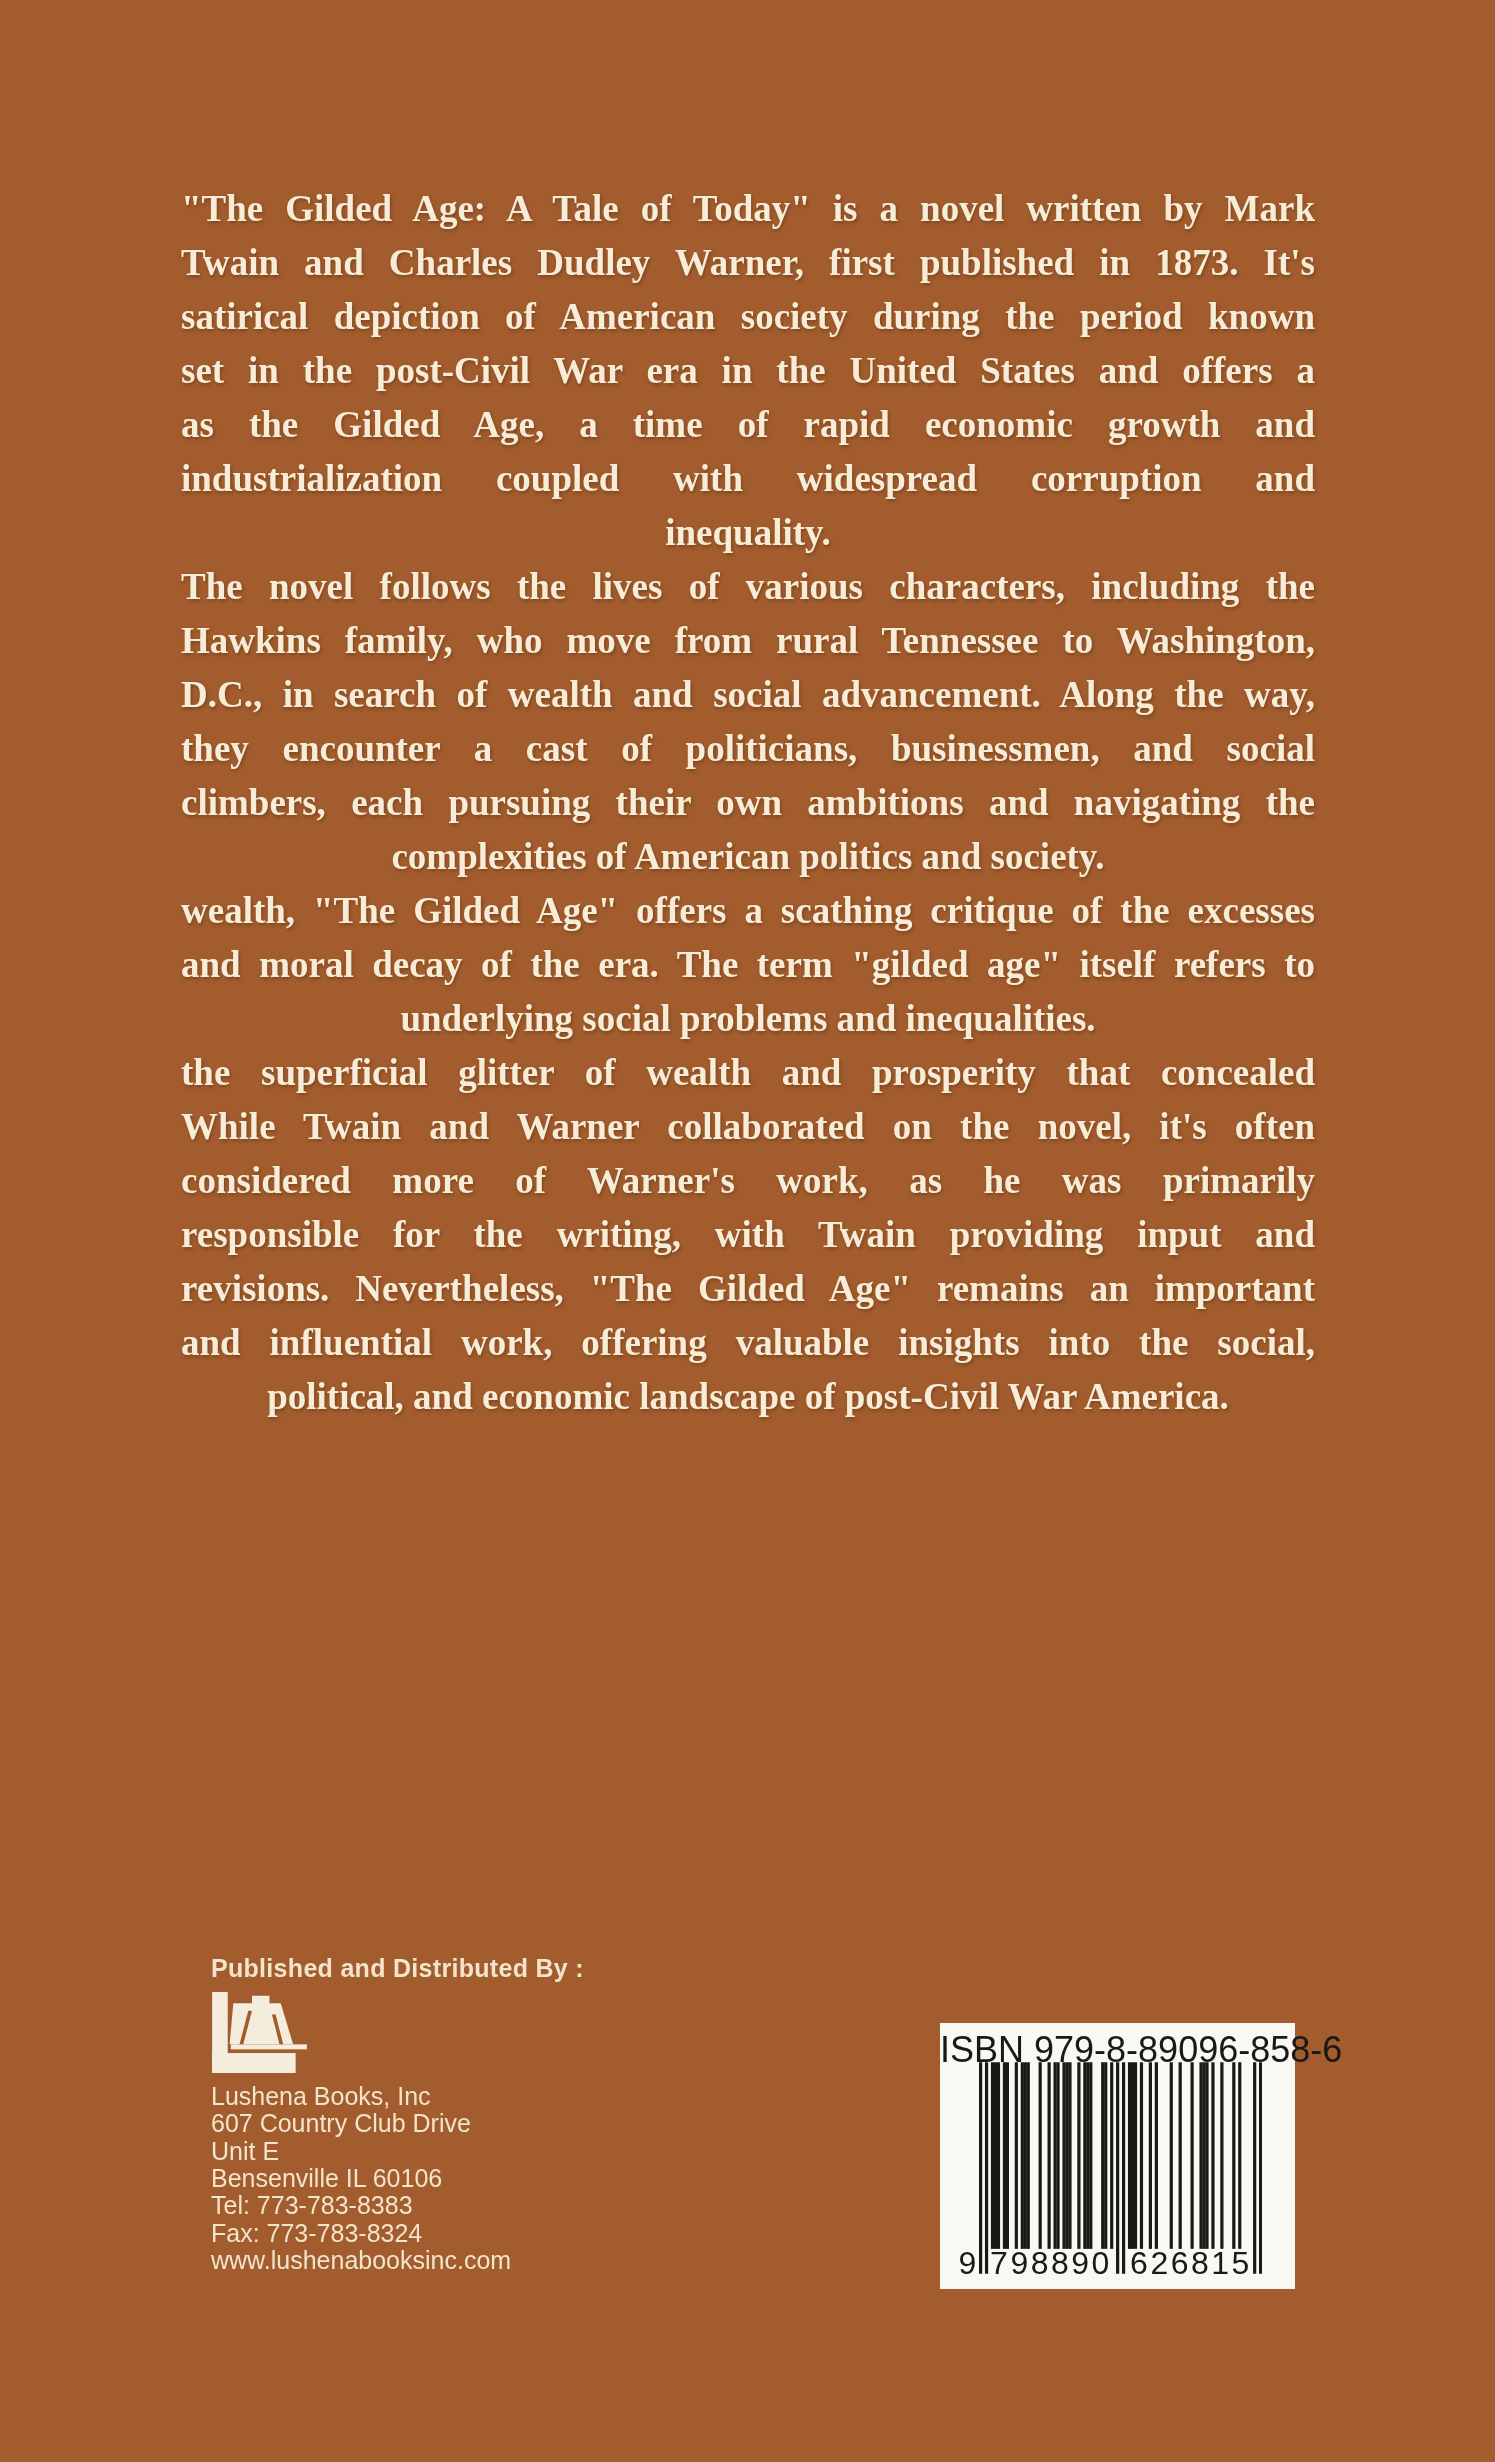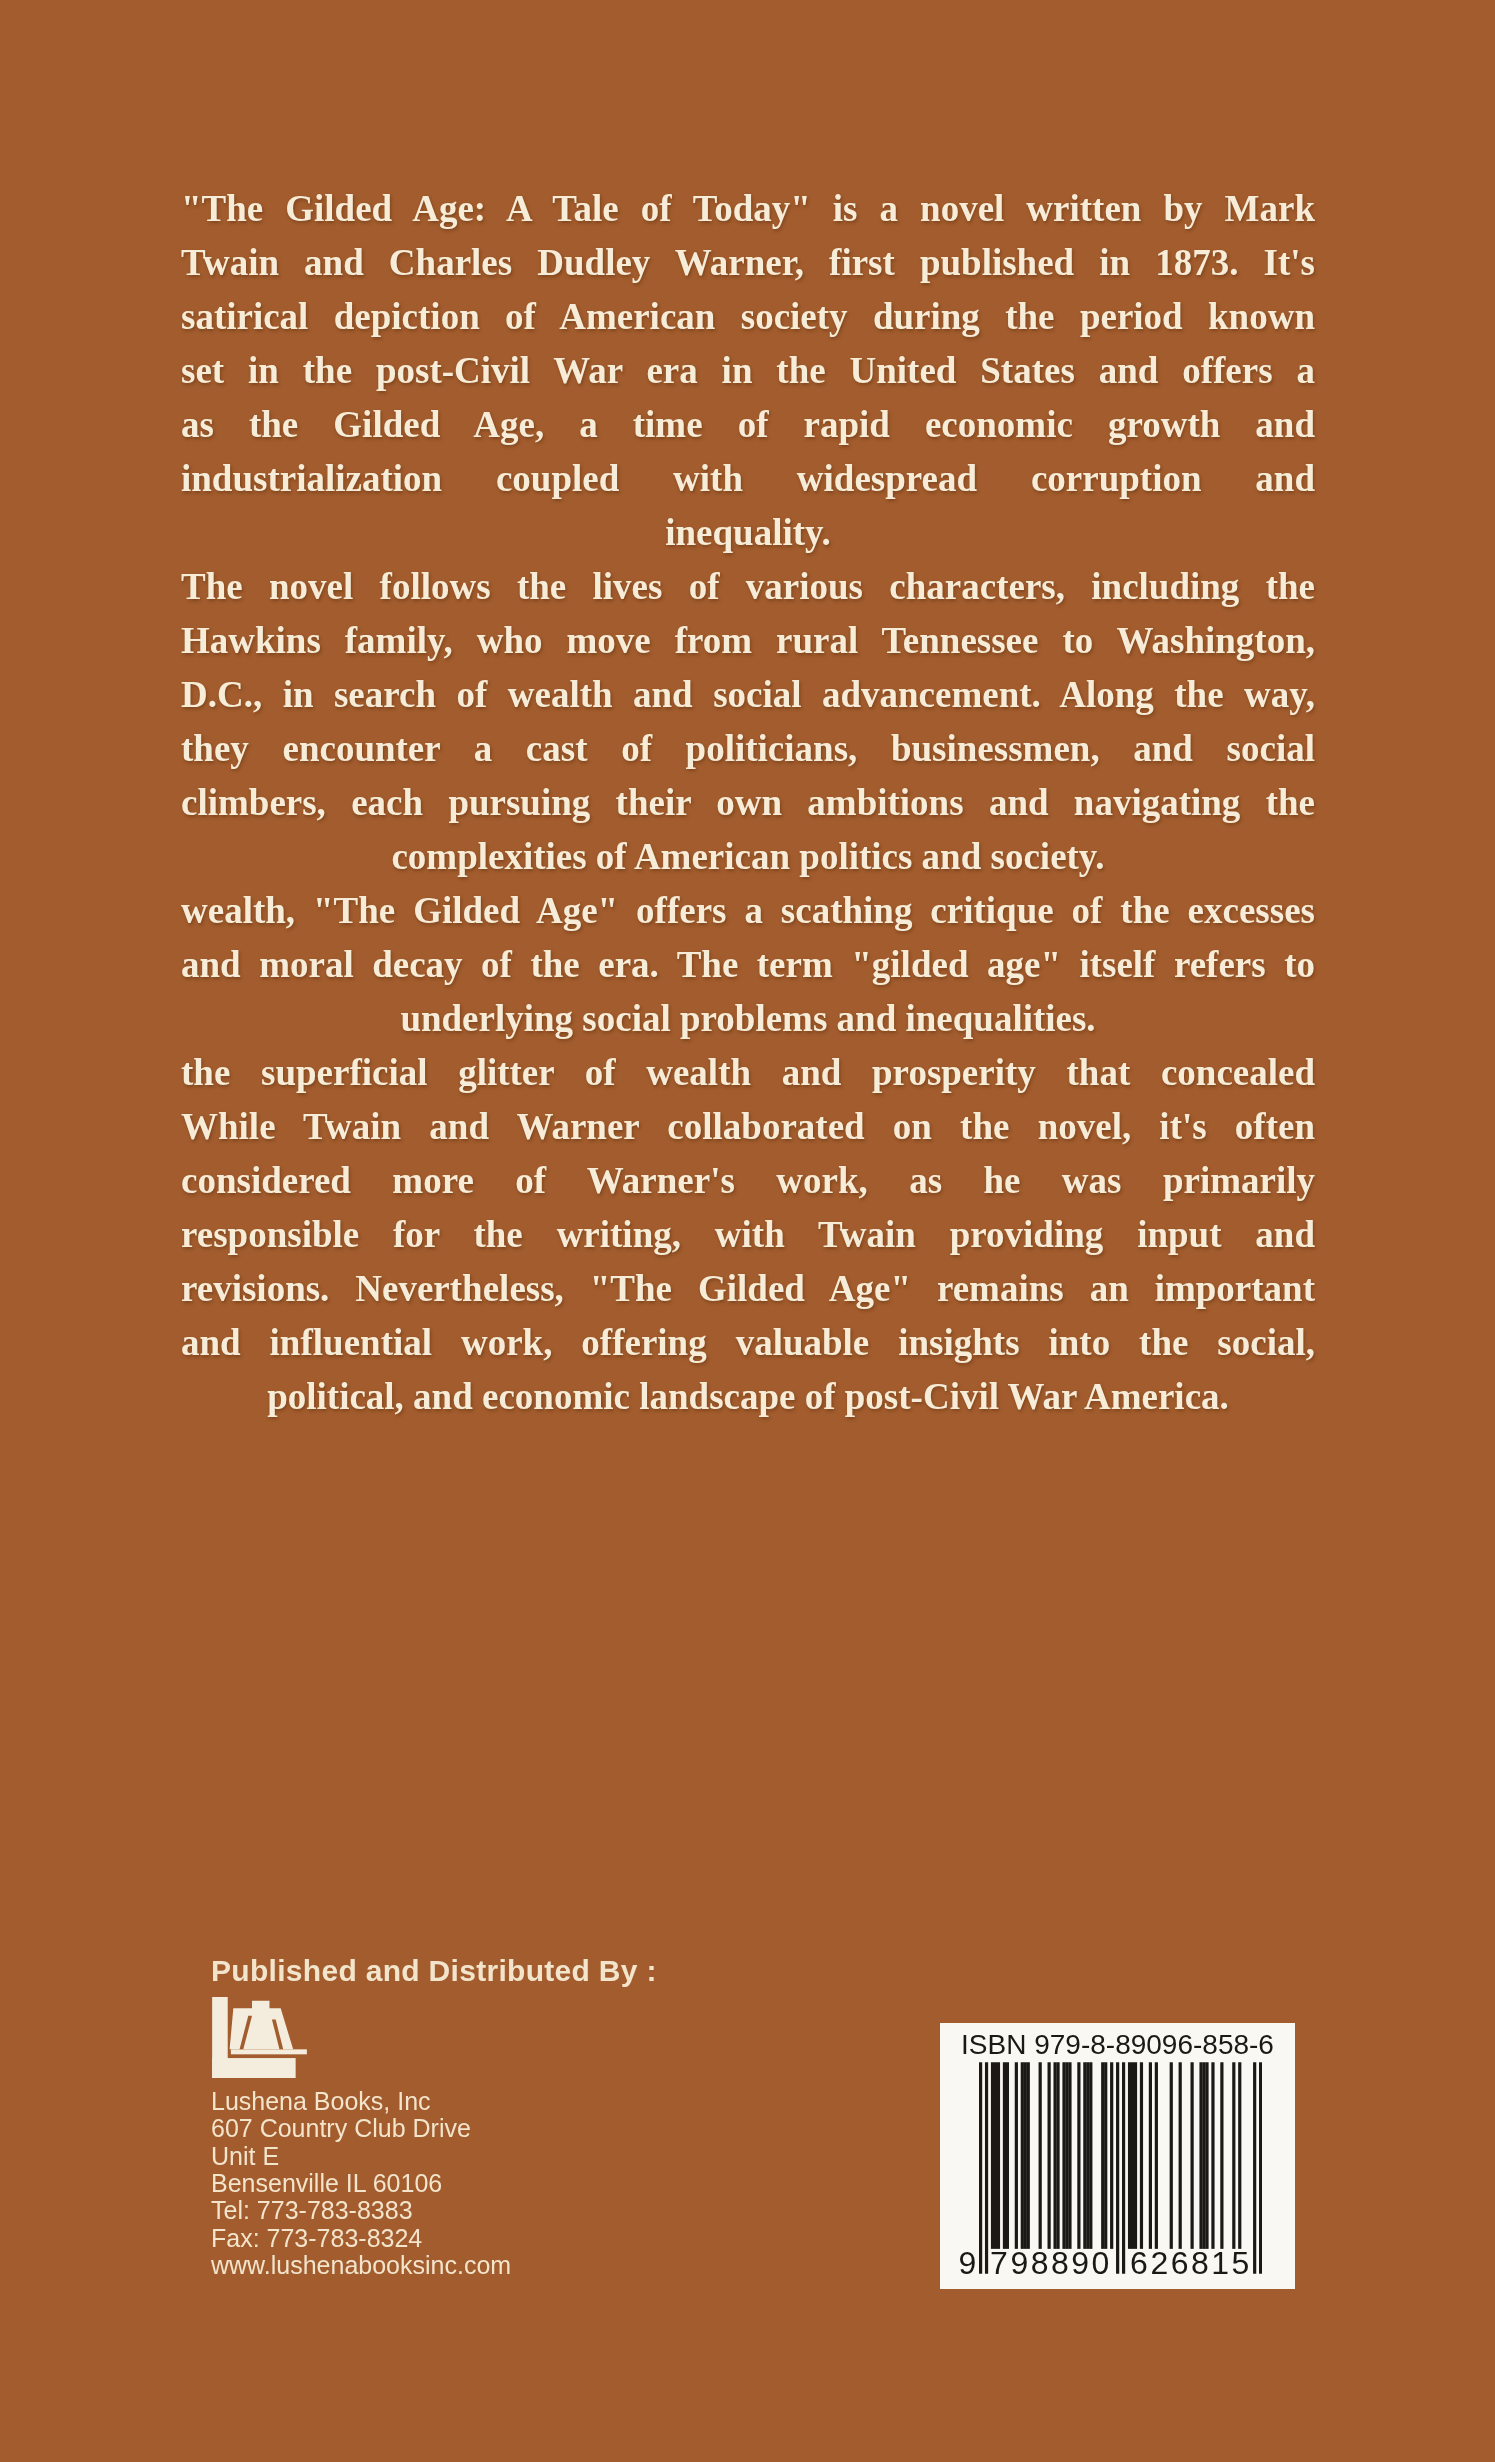--- a/index.html
+++ b/index.html
@@ -38,40 +38,40 @@
     -moz-text-align-last:center;
     text-align-last:center;
     font-family:Liberation Serif, serif;
   }
   
   .publisher{
     position:absolute;left:211px;top:1954px;
     color:var(--pub-text);
   }
   .pub-label{
-    font-size:30px;font-weight:700;letter-spacing:0.3px;
+    font-size:25px;font-weight:700;letter-spacing:0.3px;
     white-space:nowrap;
   }
   .logo{
     display:block;
     margin:8.7px 0 10px 1.2px;
     width:95px;height:81px;
   }
   .address .addr-line{
     font-size:25px;line-height:27.4px;font-weight:400;
     white-space:nowrap;
   }
   
   .barcode-box{
     position:absolute;left:940px;top:2023px;width:355px;height:266px;
     background:var(--barcode-bg);
   }
   .isbn{
     position:absolute;top:5.6px;left:0;width:100%;
-    text-align:center;font-size:28px;letter-spacing:0px;
+    text-align:center;font-size:36px;letter-spacing:0px;
     color:var(--ink);white-space:nowrap;
   }
   .bars{position:absolute;left:39px;top:39px;}
   .digit{
     position:absolute;top:222px;height:39px;
     font-size:32px;color:var(--ink);
   }
   .digit-first{left:1.2px;width:35px;text-align:right;letter-spacing:0;}
   .digit-left-group{left:48px;width:126px;text-align:center;letter-spacing:2.5px;}
   .digit-right-group{left:188px;width:126px;text-align:center;letter-spacing:2.5px;}

